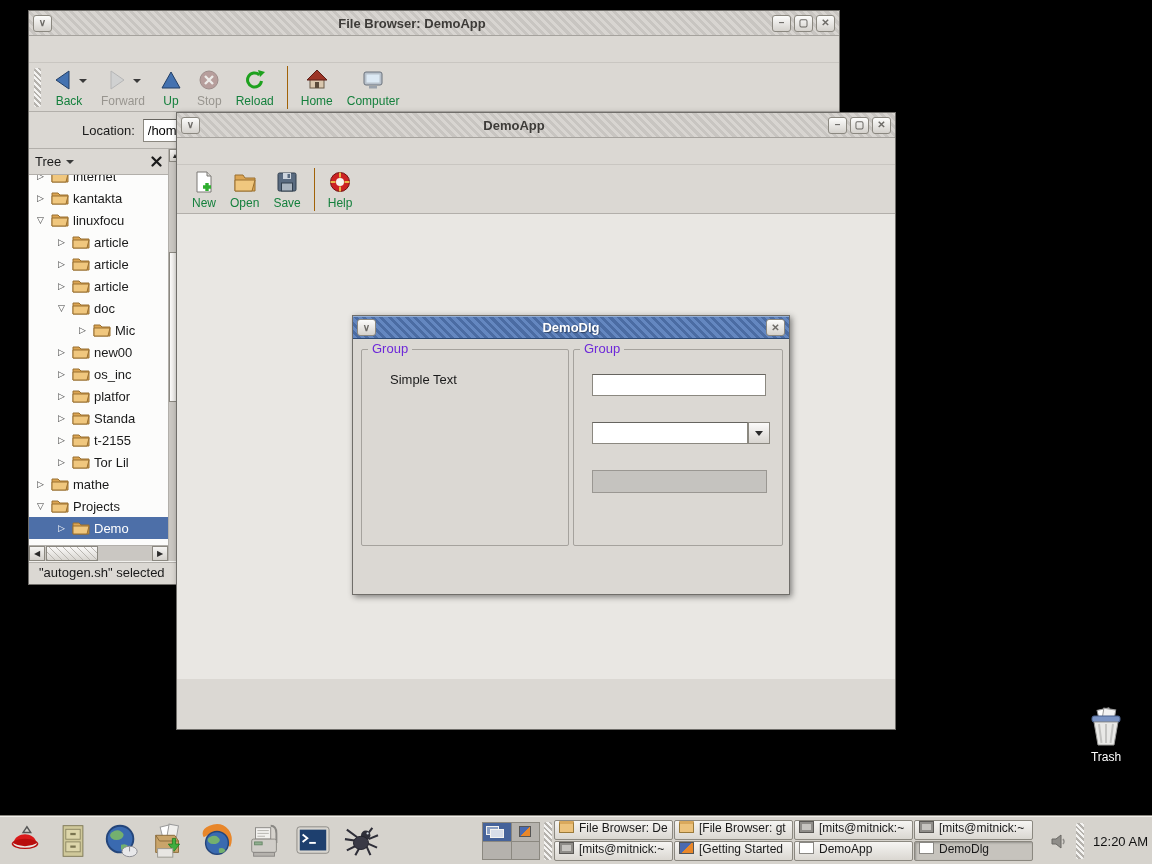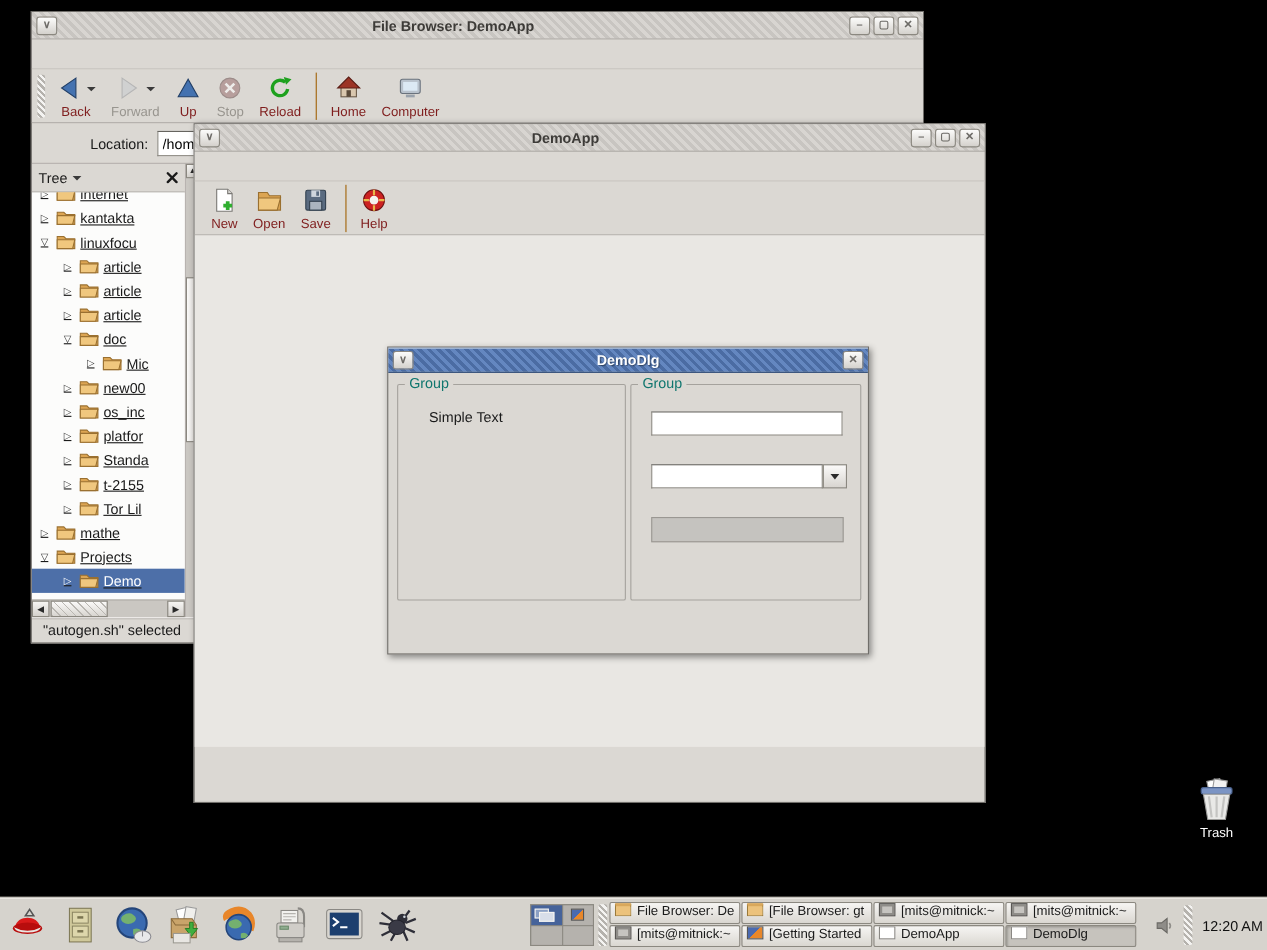--- a/index.html
+++ b/index.html
@@ -32,21 +32,21 @@
   .wm-controls { display:flex; gap:3px; }
 
   .menubar { display:flex; align-items:center; height:26px; padding:0 8px; background:#dbd8d3; }
   .menu-item { padding:3px 8px; }
 
   .toolbar { display:flex; align-items:stretch; padding:3px 2px 2px 2px; background:#dbd8d3;
              border-top:1px solid #c9c6c1; border-bottom:1px solid #b2afaa; }
   .vhandle { width:7px; margin:2px 3px;
              background:repeating-linear-gradient(45deg,#f4f3f1 0 2px,#b5b2ad 2px 4px); border-radius:2px; flex:none;}
   .tools { display:flex; }
-  .tool { display:flex; flex-direction:column; align-items:center; padding:1px 7px; font-size:12px; color:#7f1d1d; }
+  .tool { display:flex; flex-direction:column; align-items:center; padding:1px 7px; font-size:12px; color:#15803d; }
   .tool.sep-before { border-left:1px solid #a16207; margin-left:6px; padding-left:13px; }
   .tool-ico-row { display:flex; align-items:center; height:26px; }
   .ticon { width:24px; height:24px; display:inline-block; }
   .tdrop { display:none; width:0; height:0; border:4px solid transparent; border-top-color:#3a3a3a; margin:6px 0 0 4px; }
   .tool.has-drop .tdrop { display:inline-block; }
   .tool.disabled { color:#98958f; }
   .tool.disabled .ticon { opacity:.5; filter:grayscale(55%); }
   .tlabel { margin-top:1px; white-space:nowrap; }
 
   
@@ -54,21 +54,21 @@
   .locbar { display:flex; align-items:center; height:37px; padding:0 4px; gap:8px; border-bottom:1px solid #b2afaa; }
   .loc-label { margin-left:28px; }
   .loc-input { width:330px; height:23px; border:1px solid #8b8880; border-top-color:#66645f;
                background:#fff; padding:0 4px; font-family:"Liberation Sans",sans-serif; font-size:13px; }
   .fb-main { display:flex; height:412px; }
   .sidebar { width:140px; display:flex; flex-direction:column; border-right:1px solid #b2afaa; }
   .side-head { display:flex; align-items:center; height:26px; padding:0 6px; gap:4px;
                background:#dbd8d3; border-bottom:1px solid #b2afaa; }
   .side-title { flex:1; display:flex; align-items:center; gap:5px; }
   .dd-arrow { width:0; height:0; border:4px solid transparent; border-top-color:#3a3a3a; margin-top:4px; }
-  .tree { flex:1; background:#fcfcfb; overflow:hidden;text-decoration:underline; }
+  .tree { flex:1; background:#fcfcfb; overflow:hidden; }
   .tree-row { display:flex; align-items:center; height:22px; white-space:nowrap;
               padding-left:calc(8px + (var(--lv, 1) - 1) * 21px); }
   .tree-row.clipped { margin-top:-10px; }
   .tree-row.selected { background:#4d6fa8; color:#fff; }
   .texp { width:14px; font-size:9px; color:#3a3a3a; flex:none; }
   .tree-row.selected .texp { color:#fff; }
   .exp-collapsed .texp::before { content:"▷"; }
   .exp-expanded .texp::before { content:"▽"; }
   .tfold { width:18px; height:14px; margin-right:4px; flex:none; }
   .hscroll { display:flex; align-items:stretch; height:16px; background:#cac7c2; border-top:1px solid #b2afaa; }
@@ -88,21 +88,21 @@
   .demoapp { left:176px; top:112px; width:720px; height:618px; }
   .client { height:465px; background:#e9e7e3; }
 
   
   .demodlg { left:352px; top:315px; width:438px; height:280px; background:#dbd8d3; }
   .demodlg .titlebar { height:23px; }
   .dlg-body { position:relative; height:254px; }
   .groupbox { position:absolute; border:1px solid #a5a29d; border-radius:2px; background:#dbd8d3; }
   .group-left  { left:8px;  top:10px; width:208px; height:197px; }
   .group-right { left:220px; top:10px; width:210px; height:197px; }
-  .group-label { position:absolute; top:-9px; left:6px; background:#dbd8d3; padding:0 4px; color:#0f766e; }
+  .group-label { position:absolute; top:-9px; left:6px; background:#dbd8d3; padding:0 4px; color:#6d28d9; }
   .simple-text { margin:22px 0 0 28px; }
   .ctl-col { margin:16px 0 0 14px; }
   .ctl-row { display:flex; align-items:center; height:24px; gap:7px; }
   .ctl-gap { height:8px; }
   .radio { width:13px; height:13px; border:1px solid #6c6a66; border-radius:50%; background:#fff;
            display:flex; align-items:center; justify-content:center; box-shadow:inset 1px 1px 1px rgba(0,0,0,.2); }
   .ctl-row.checked .radio::after { content:""; width:6px; height:6px; border-radius:50%; background:#2c4f8e; }
   .checkbox { width:13px; height:13px; border:1px solid #6c6a66; background:#fff;
               display:flex; align-items:center; justify-content:center;
               font-size:12px; font-weight:bold; color:#2c4f8e; box-shadow:inset 1px 1px 1px rgba(0,0,0,.15); }

